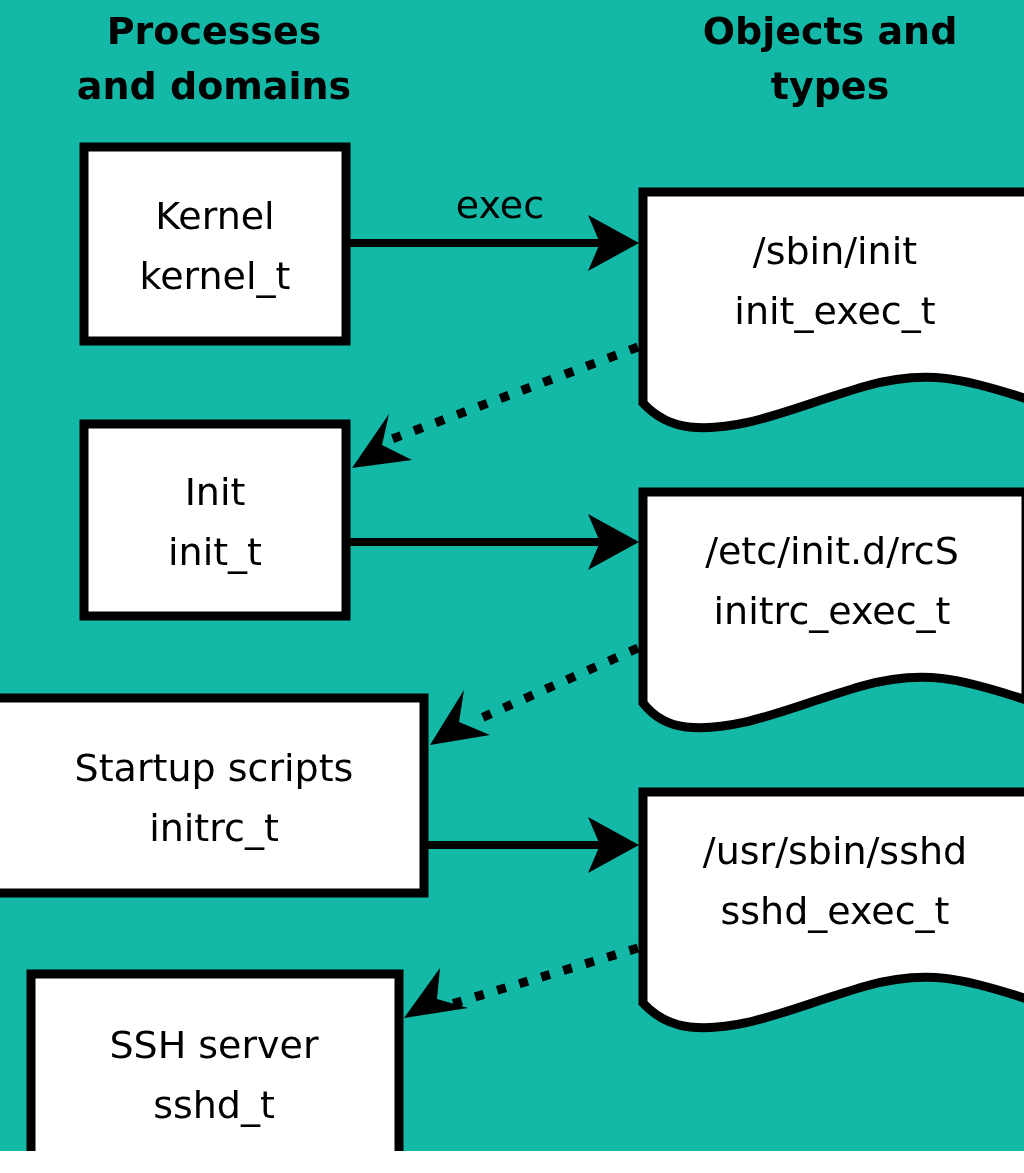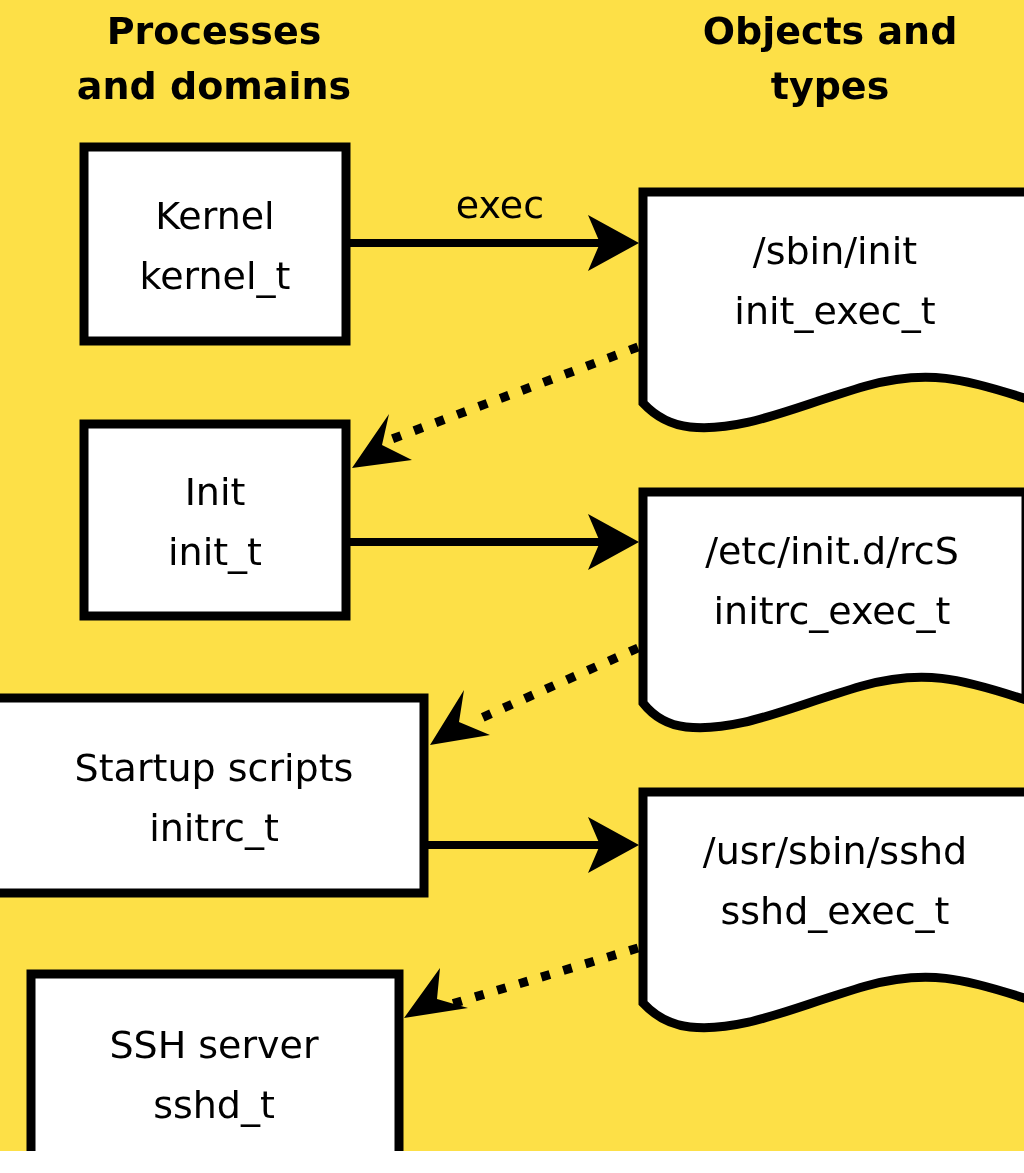--- a/index.html
+++ b/index.html
@@ -4,21 +4,21 @@
 <style>
   html, body {
     margin: 0;
     padding: 0;
     background: #ffffff;
   }
   #diagram-root {
     position: relative;
     width: 1024px;
     height: 1151px;
-    background: #fde047;
+    background: #14b8a6;
     font-family: "DejaVu Sans", sans-serif;
     overflow: hidden;
   }
   svg.canvas {
     position: absolute;
     top: 0;
     left: 0;
     width: 1024px;
     height: 1173px;
     display: block;

